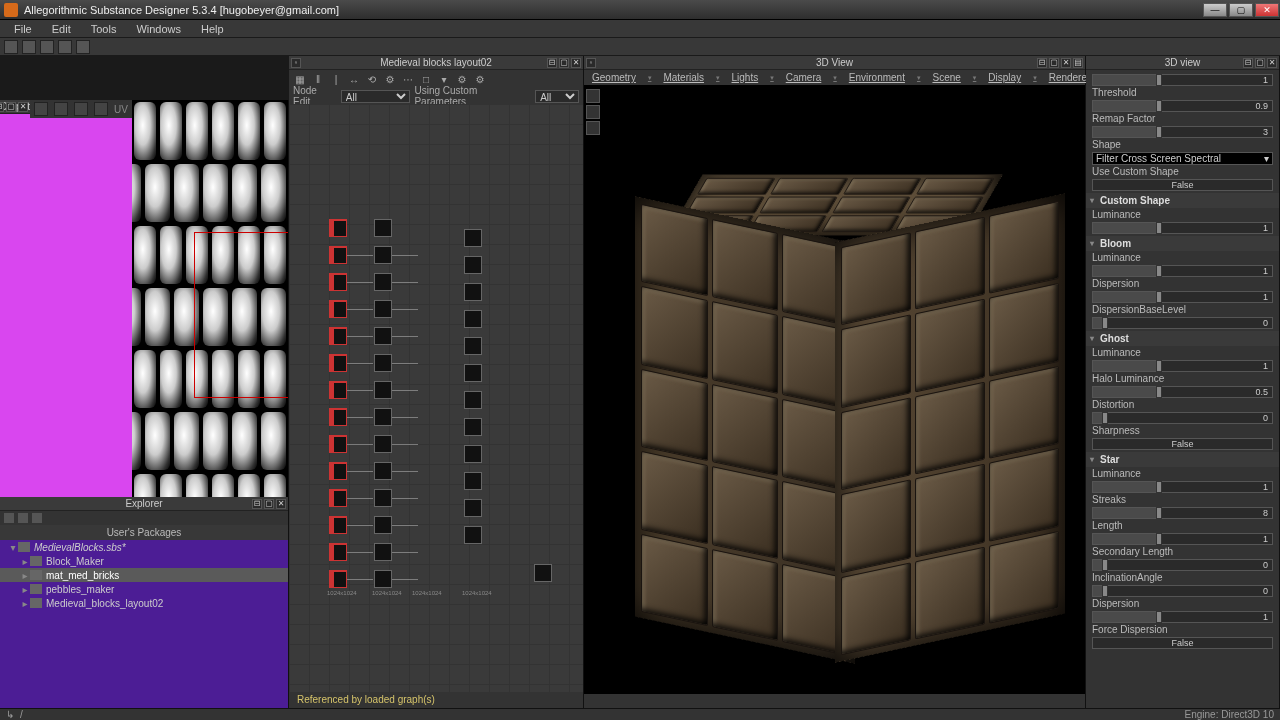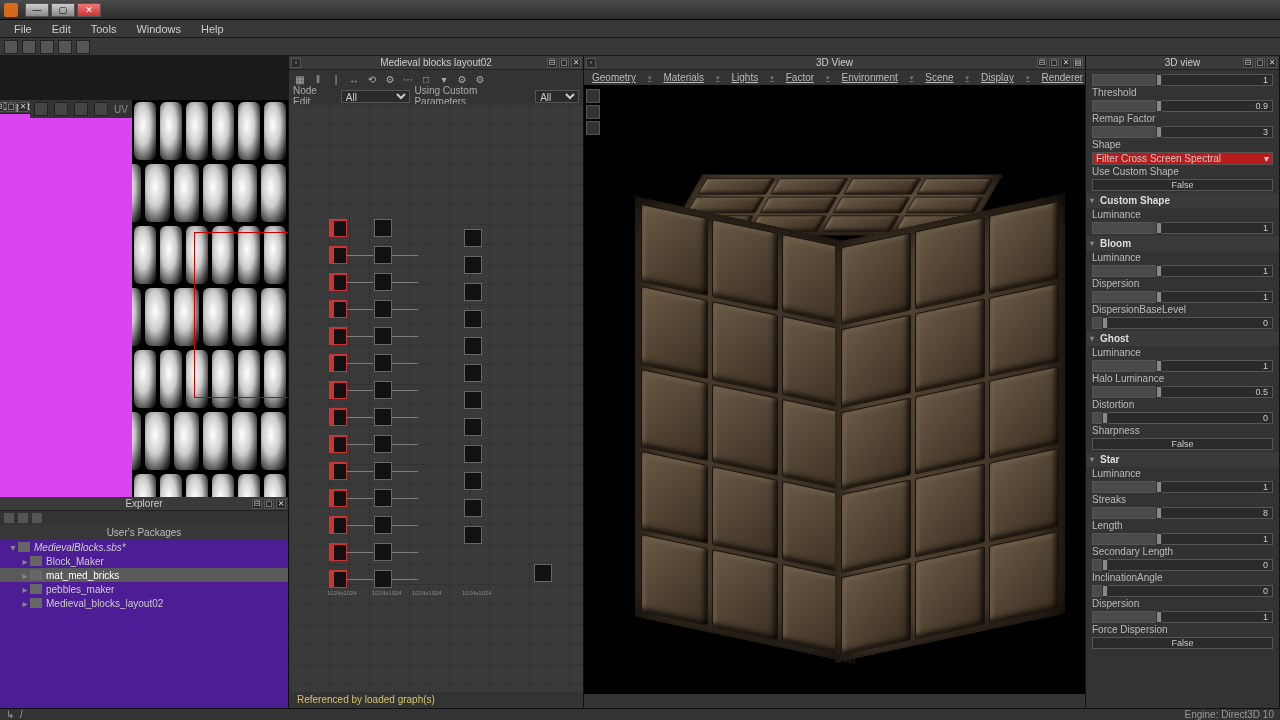--- a/index.html
+++ b/index.html
@@ -73,32 +73,33 @@
 .v3d-bottom { height:14px; background:#333; }
 
 .props-panel { width:194px; background:#333; display:flex; flex-direction:column; overflow:hidden; }
 .props-body { flex:1; overflow-y:auto; padding:2px 0; }
 .prop-row { padding:1px 6px 0 6px; }
 .prop-label { color:#bbb; font-size:10px; display:block; }
 .prop-slider { height:12px; background:#2a2a2a; border:1px solid #555; position:relative; margin-top:1px; }
 .prop-slider .fill { position:absolute; left:0; top:0; bottom:0; background:#4a4a4a; }
 .prop-slider .thumb { position:absolute; top:-1px; width:6px; height:12px; background:#888; border:1px solid #333; }
 .prop-slider .val { position:absolute; right:4px; top:0; color:#ccc; font-size:9px; }
-.prop-select { height:13px; background:#b91c1c; border:1px solid #555; color:#ccc; font-size:9px; padding:0 3px; line-height:12px; margin-top:1px; display:flex; justify-content:space-between; }
+.prop-select { height:13px; background:#000000; border:1px solid #555; color:#ccc; font-size:9px; padding:0 3px; line-height:12px; margin-top:1px; display:flex; justify-content:space-between; }
 .prop-bool { height:12px; background:#2a2a2a; border:1px solid #555; color:#ccc; font-size:9px; text-align:center; line-height:11px; margin-top:1px; }
 .prop-group { display:flex; align-items:center; padding:2px 4px; background:#3a3a3a; color:#ddd; font-weight:bold; font-size:10px; margin-top:2px; }
 .prop-group .caret { width:10px; font-size:8px; color:#888; }
 .statusbar { height:12px; background:#333; display:flex; align-items:center; padding:0 6px; color:#999; font-size:9px; border-top:1px solid #111; }
 .statusbar .right { margin-left:auto; }
 </style>
 </head>
 <body>
 
 <div class="titlebar">
   <div class="logo"></div>
+  <div class="title">Allegorithmic Substance Designer 5.3.4 [hugobeyer@gmail.com]</div>
   <div class="winbtns">
     <div>—</div>
     <div>▢</div>
     <div class="close">✕</div>
   </div>
 </div>
 
 <div class="menubar" id="menubar">
     <span>File</span>
     <span>Edit</span>
@@ -362,21 +363,21 @@
           <div>▤</div>
         </div>
     </div>
     <div class="view3d-menu" id="v3dmenu">
         <span>Geometry</span>
         <span class="tri">▾</span>
         <span>Materials</span>
         <span class="tri">▾</span>
         <span>Lights</span>
         <span class="tri">▾</span>
-        <span>Factor</span>
+        <span>Camera</span>
         <span class="tri">▾</span>
         <span>Environment</span>
         <span class="tri">▾</span>
         <span>Scene</span>
         <span class="tri">▾</span>
         <span>Display</span>
         <span class="tri">▾</span>
         <span>Renderer</span>
         <span class="tri">▾</span>
       </div>

